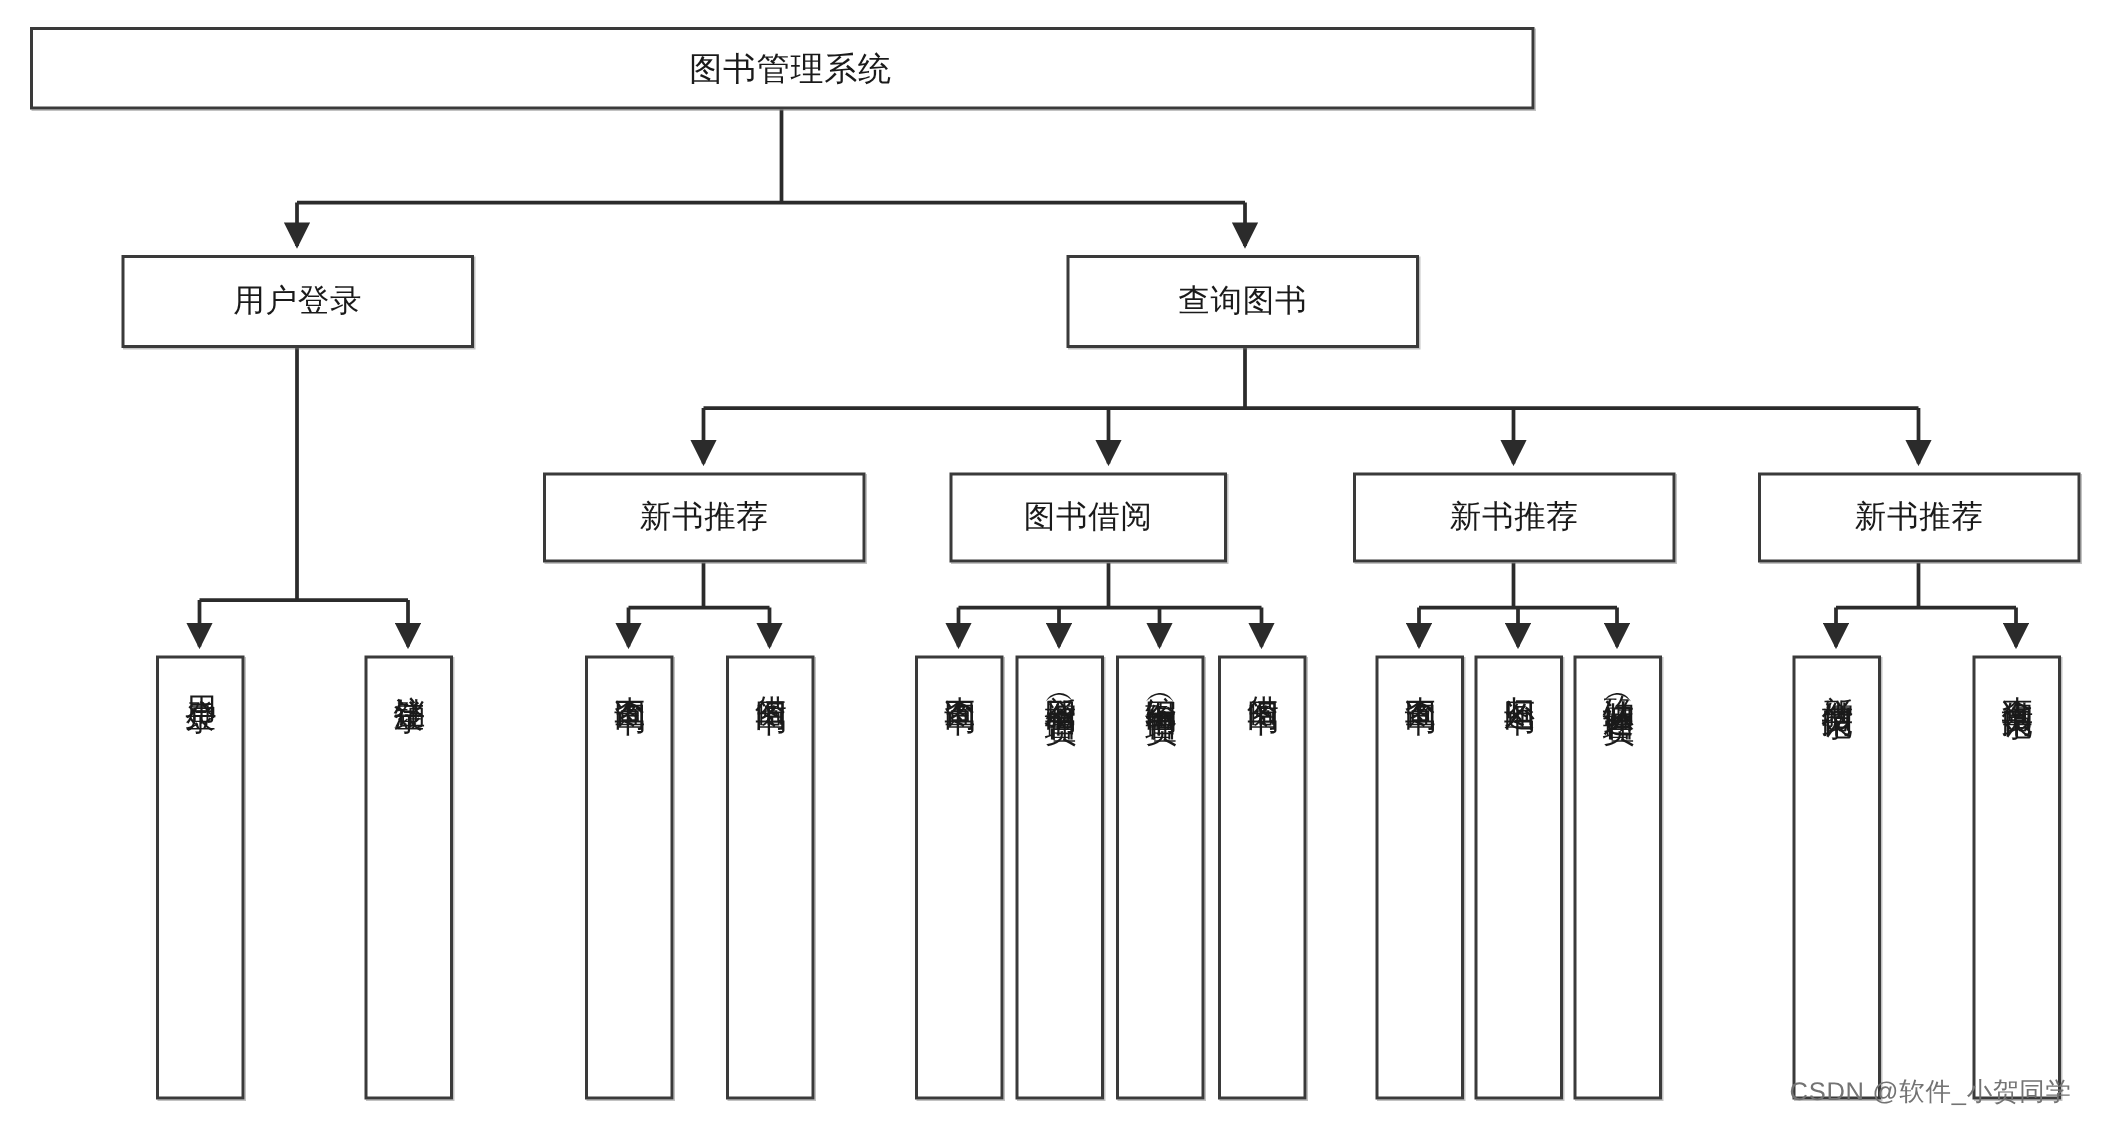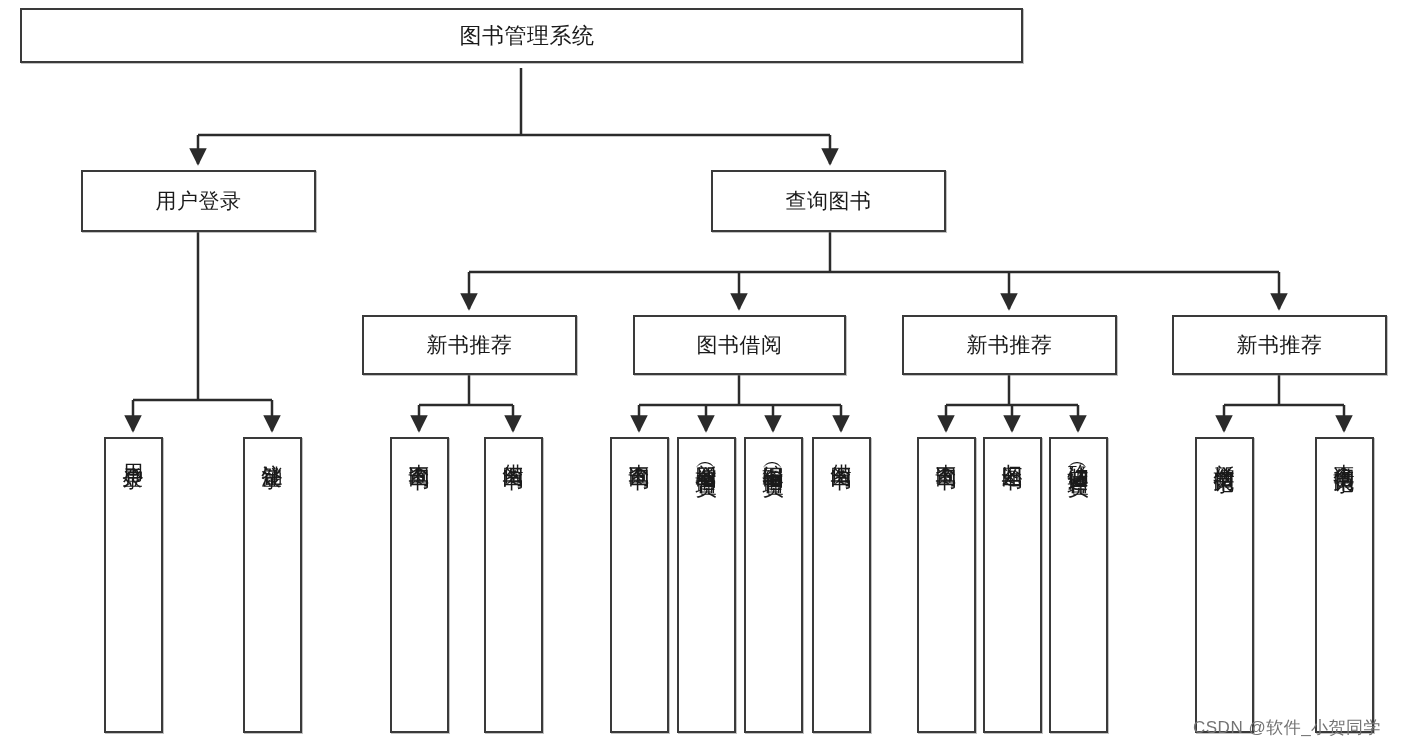--- a/index.html
+++ b/index.html
@@ -125,35 +125,35 @@
       <path d="M 1012 405 L 1012 431" marker-end="url(#arrow)"></path>
       <path d="M 1078 405 L 1078 431" marker-end="url(#arrow)"></path>
 
       <path d="M 1279 375 L 1279 405"></path>
       <path d="M 1224 405 L 1344 405"></path>
       <path d="M 1224 405 L 1224 431" marker-end="url(#arrow)"></path>
       <path d="M 1344 405 L 1344 431" marker-end="url(#arrow)"></path>
     </g>
   </svg>
 
-  <div class="node horiz root" style="left:20px; top:8px; width:1003px; height:55px;padding-left:11px;">
+  <div class="node horiz root" style="left:20px; top:18px; width:1003px; height:55px;padding-left:11px;">
     <span class="label">图书管理系统</span>
   </div>
 
   <div class="node horiz" style="left:81px; top:170px; width:235px; height:62px;">
     <span class="label">用户登录</span>
   </div>
   <div class="node horiz" style="left:711px; top:170px; width:235px; height:62px;">
     <span class="label">查询图书</span>
   </div>
 
   <div class="node horiz" style="left:362px; top:315px; width:215px; height:60px;">
     <span class="label">新书推荐</span>
   </div>
-  <div class="node horiz" style="left:633px; top:315px; width:213px; height:60px;">
+  <div class="node horiz" style="left:633px; top:315px; width:185px; height:60px;">
     <span class="label">图书借阅</span>
   </div>
   <div class="node horiz" style="left:902px; top:315px; width:215px; height:60px;">
     <span class="label">新书推荐</span>
   </div>
   <div class="node horiz" style="left:1172px; top:315px; width:215px; height:60px;">
     <span class="label">新书推荐</span>
   </div>
 
   <div class="node vert" style="left:104px; top:437px; width:59px; height:296px;">

